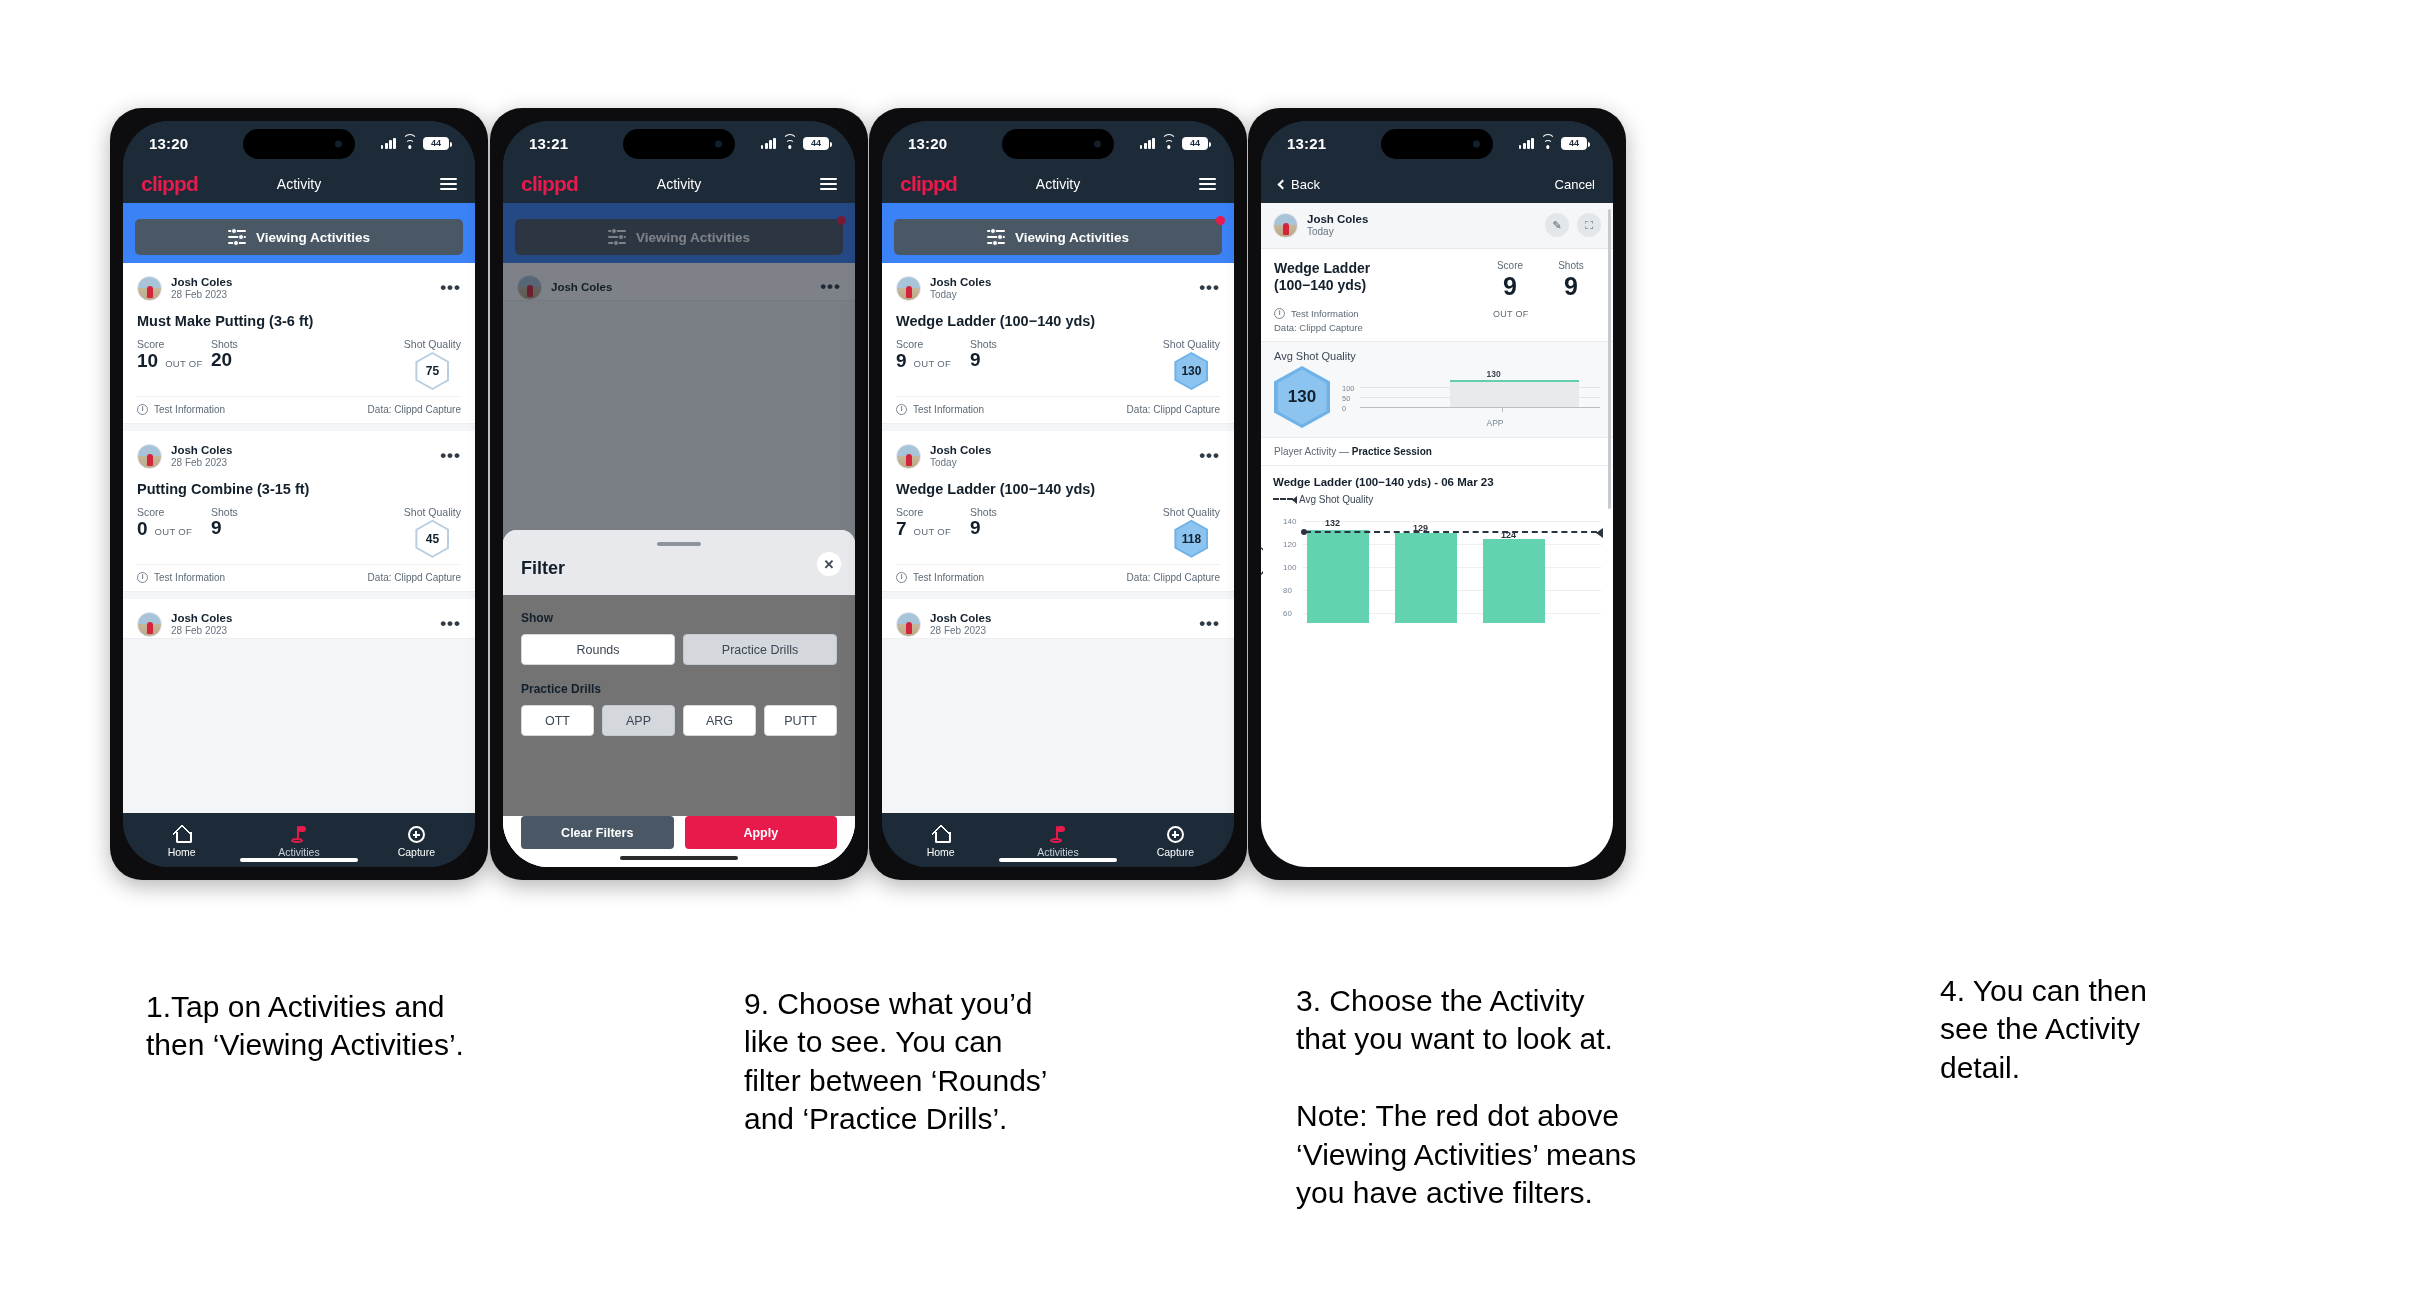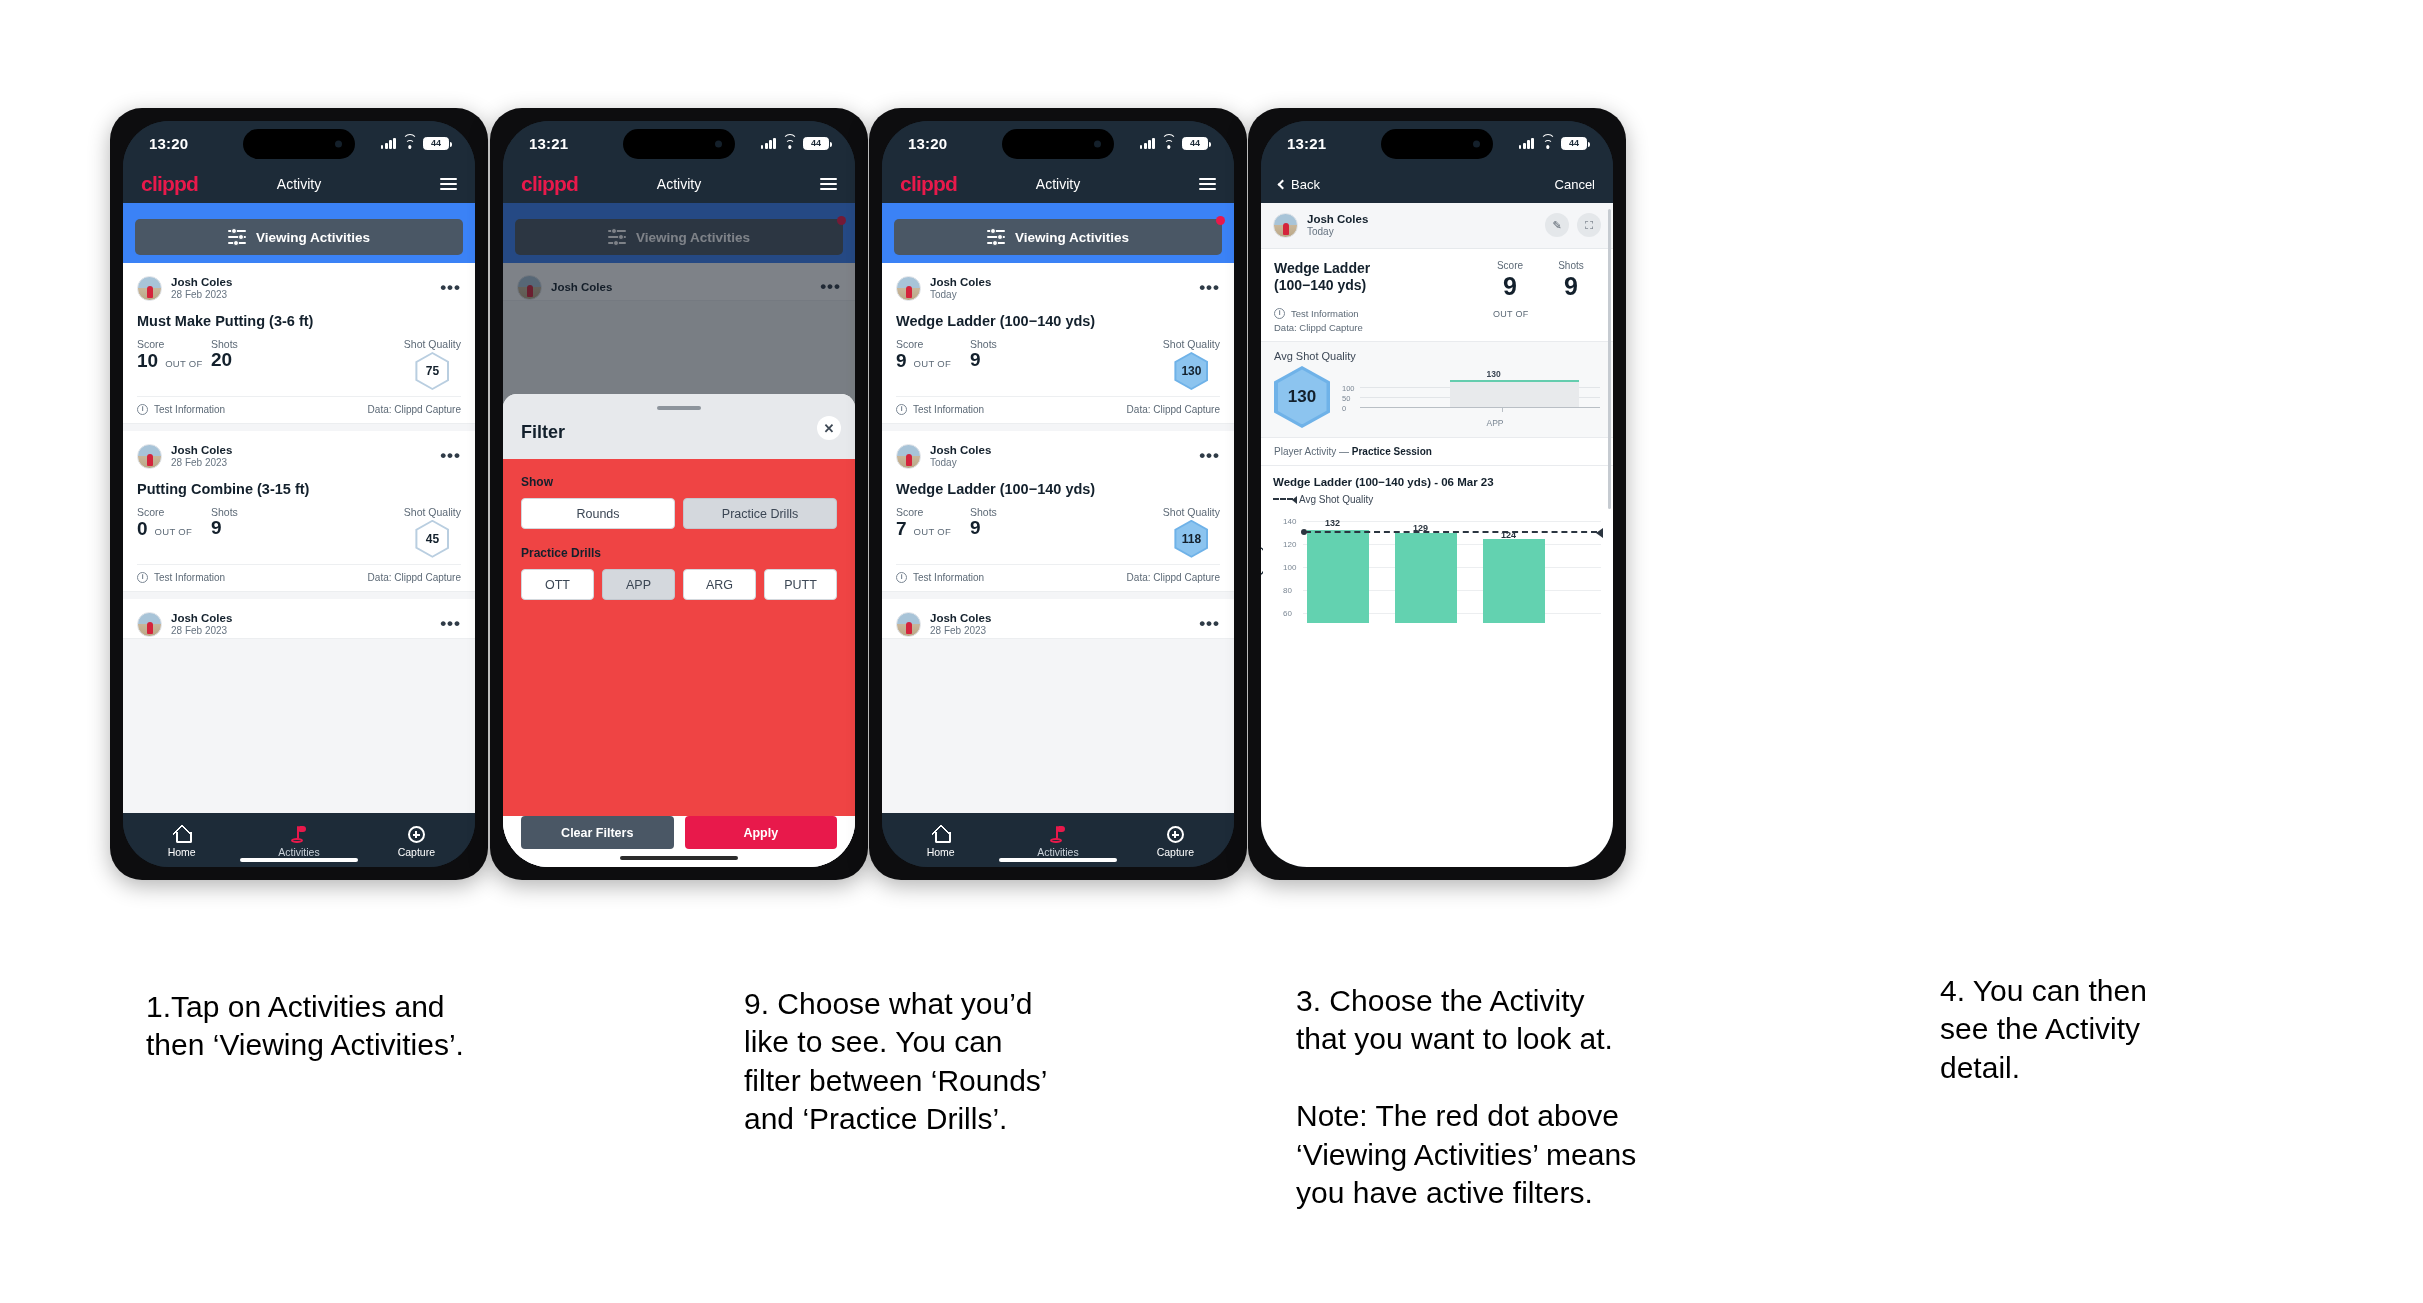--- a/index.html
+++ b/index.html
@@ -181,31 +181,31 @@
   .plusico::before{content:"";position:absolute;left:50%;top:3px;transform:translateX(-50%);
     width:2px;height:7px;background:#fff;}
   .plusico::after{content:"";position:absolute;top:50%;left:3px;transform:translateY(-50%);
     width:7px;height:2px;background:#fff;}
   .homebar{position:absolute;left:50%;bottom:5px;transform:translateX(-50%);
     width:118px;height:4.5px;background:#fff;border-radius:3px;}
 
   
   .dim { position:absolute; inset:0; background:rgba(20,28,38,.55); }
   .sheet {
-    position:absolute; left:0; right:0; bottom:0; height:473px;
+    position:absolute; left:0; right:0; bottom:0; height:337px;
     background:#fff; border-radius:14px 14px 0 0; overflow:hidden;
     display:flex; flex-direction:column;
   }
   .sheet-head { background:#e7e9ec; padding:12px 0 16px; position:relative; }
   .grabber{width:44px;height:4px;border-radius:3px;background:#8d949c;margin:0 auto 12px;}
   .sheet-title{font-size:18px;font-weight:700;color:#13202c;padding:0 18px;}
   .sheet-x{position:absolute;right:14px;top:22px;width:24px;height:24px;border-radius:50%;
     background:#fff;display:flex;align-items:center;justify-content:center;
     font-size:13px;color:#3c4753;font-weight:600;}
-  .sheet-body{flex:1 1 auto;padding:16px 18px 12px;background:#ef4444;}
+  .sheet-body{flex:1 1 auto;padding:16px 18px 12px;background:#737373;}
   .sec-lab{font-size:12px;font-weight:700;color:#13202c;margin-bottom:9px;}
   .seg{display:flex;gap:8px;margin-bottom:17px;}
   .seg .opt{
     flex:1; height:31px;border:1px solid #d3d8dd;border-radius:4px;background:#fff;
     display:flex;align-items:center;justify-content:center;font-size:12.5px;color:#3b4654;
   }
   .seg .opt.sel{background:#d4d8dd;border-color:#c2c8cf;}
   .chips{display:flex;gap:8px;}
   .chips .opt{
     flex:1;height:31px;border:1px solid #d3d8dd;border-radius:4px;background:#fff;

